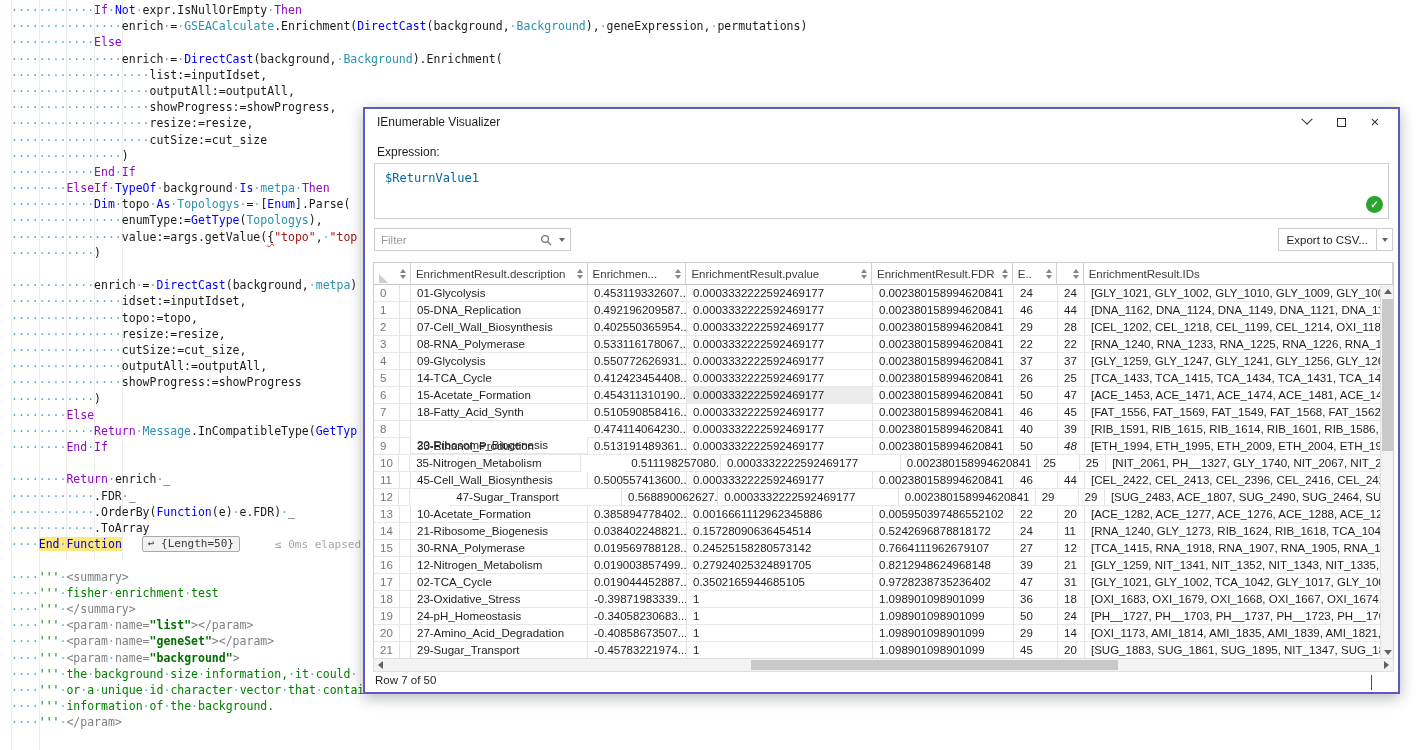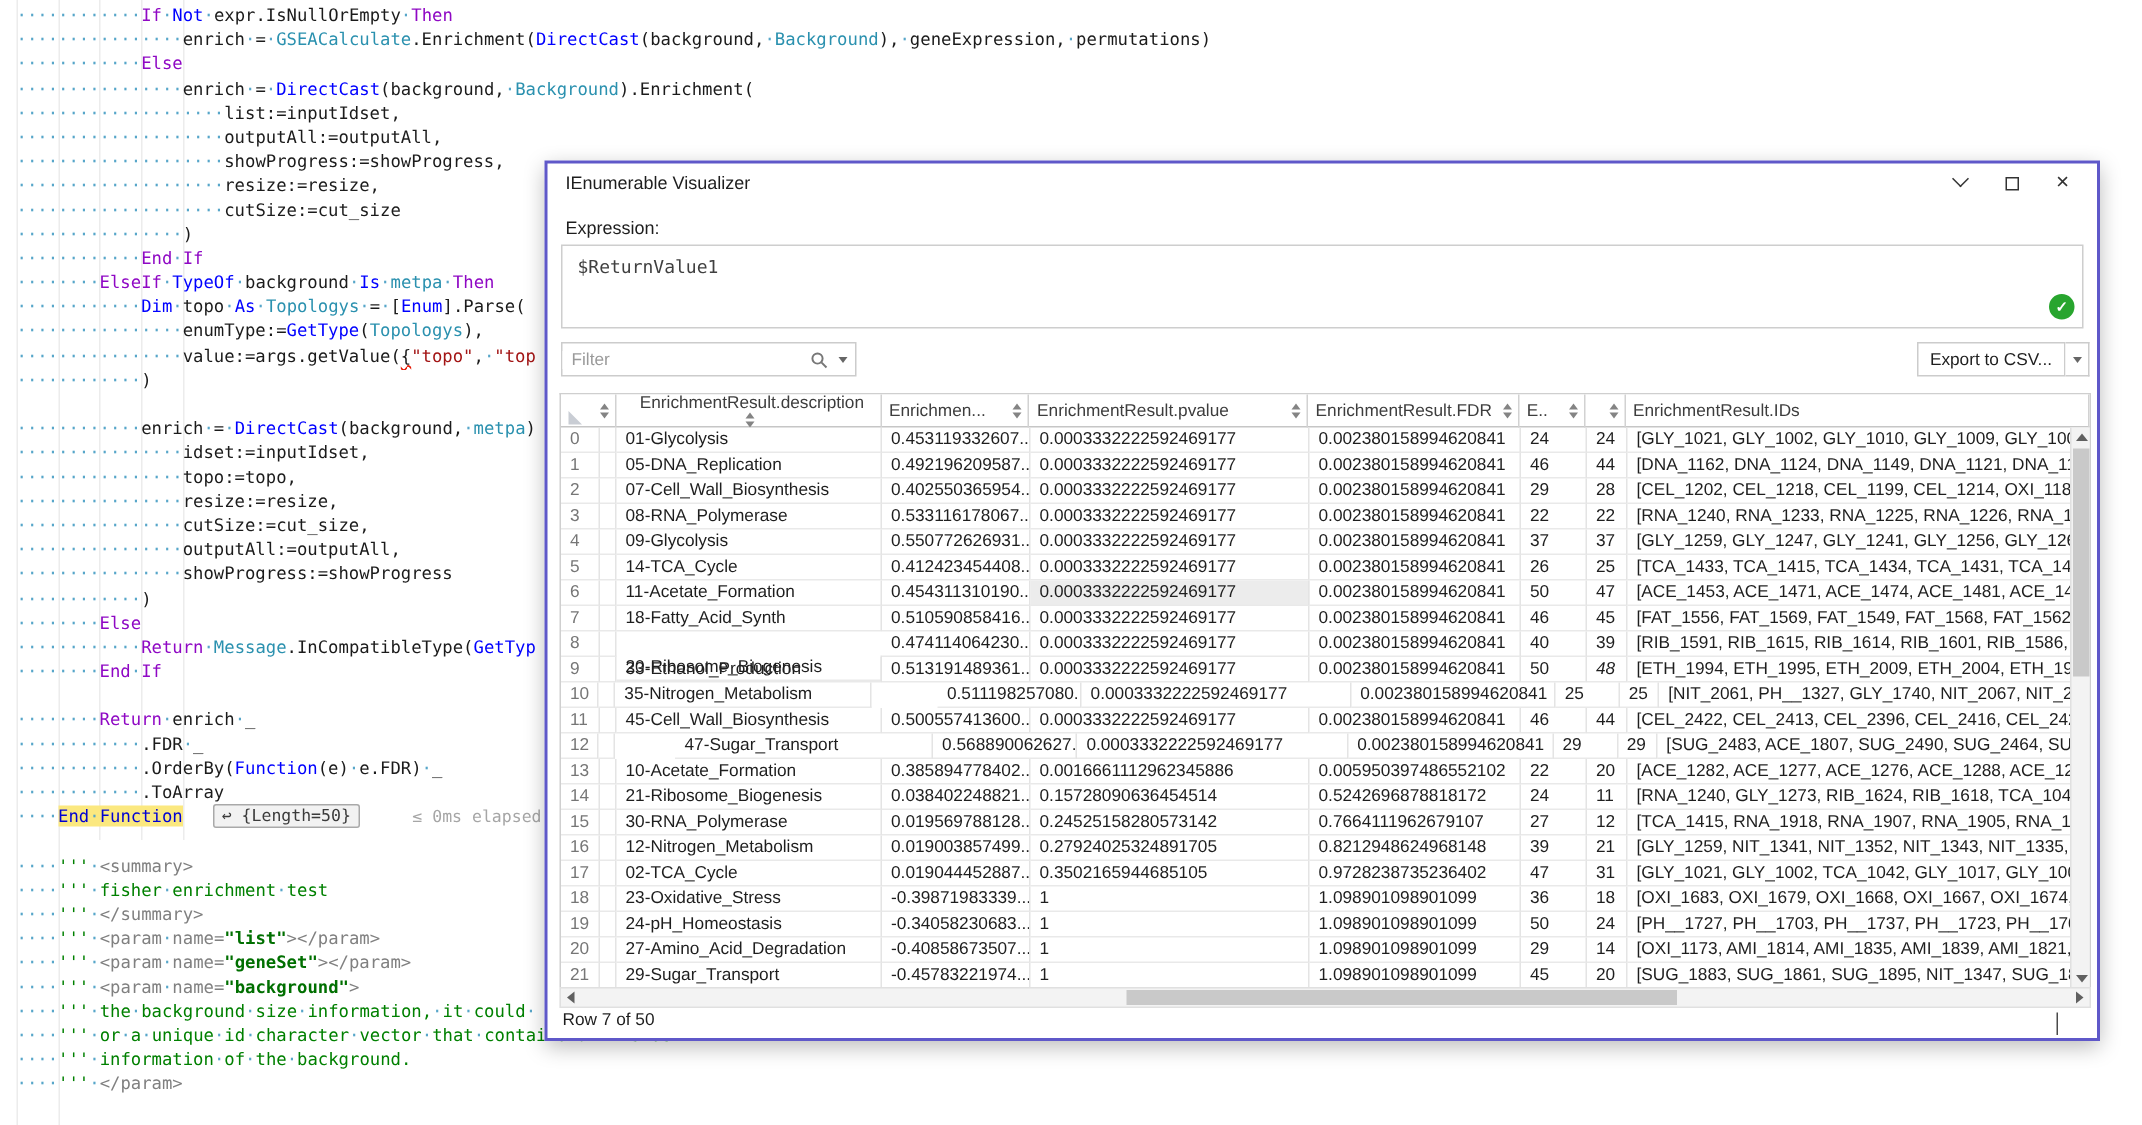--- a/index.html
+++ b/index.html
@@ -37,21 +37,21 @@
           color:#333; cursor:default; }
   .chev { width:8px; height:8px; border-right:1.3px solid #333; border-bottom:1.3px solid #333;
           transform:rotate(45deg) translate(-2px,-2px); }
   .maxi { width:9px; height:9px; border:1.2px solid #333; }
   .clos { font-size:15px; line-height:14px; }
 
   #expr-label { position:absolute; left:12px; top:36px; font-size:12px; color:#1e1e1e; }
   #expr-box { position:absolute; left:9px; top:54px; width:1015px; height:56px;
               border:1px solid #cecece; background:#fff; }
   #expr-val { position:absolute; left:10px; top:7px; font-family:"DejaVu Sans Mono", monospace;
-              font-size:12px; color:#404040; }
+              font-size:12px; color:#0369a1; }
   #check { position:absolute; right:5px; top:32px; width:17px; height:17px; border-radius:50%;
            background:#28a52e; color:#fff; font-size:10px; font-weight:bold; display:flex;
            align-items:center; justify-content:center; }
 
   #filter-box { position:absolute; left:9px; top:119px; width:197px; height:23px;
                 border:1px solid #cccccc; display:flex; align-items:center; }
   #filter-input { flex:1; border:none; outline:none; font-size:11.5px; padding-left:6px;
                   color:#1e1e1e; font-family:"Liberation Sans", sans-serif; }
   #filter-input::placeholder { color:#9a9a9a; }
   #mag { width:16px; display:flex; align-items:center; }
@@ -209,21 +209,21 @@
 
   <div id="grid">
     <div id="ghead">
         <div class="hc" style="width: 37px;">
           <span class="corner-tri"></span>
           <span class="sort">
             <i class="tu"></i>
             <i class="td"></i>
           </span>
         </div>
-        <div class="hc" style="width: 177px; flex-direction: column;">
+        <div class="hc" style="width: 177px;">
           <span class="hlab">EnrichmentResult.description</span>
           <span class="sort">
             <i class="tu"></i>
             <i class="td"></i>
           </span>
         </div>
         <div class="hc" style="width: 99px;">
           <span class="hlab">Enrichmen...</span>
           <span class="sort">
             <i class="tu"></i>
@@ -325,21 +325,21 @@
           <div class="bcell" style="width: 99px;">0.412423454408...</div>
           <div class="bcell" style="width: 186px;">0.0003332222592469177</div>
           <div class="bcell" style="width: 141px;">0.002380158994620841</div>
           <div class="bcell" style="width: 44px;">26</div>
           <div class="bcell" style="width: 27px;">25</div>
           <div class="bcell" style="width: 297px;">[TCA_1433, TCA_1415, TCA_1434, TCA_1431, TCA_1411, T</div>
         </div>
         <div class="brow">
           <div class="bcell idx" style="width: 26px;">6</div>
           <div class="bcell" style="width: 11px;"></div>
-          <div class="bcell" style="width: 177px;">11-Acetate_Formation</div>
+          <div class="bcell" style="width: 177px;">15-Acetate_Formation</div>
           <div class="bcell" style="width: 99px;">0.454311310190...</div>
           <div class="bcell sel" style="width: 186px;">0.0003332222592469177</div>
           <div class="bcell" style="width: 141px;">0.002380158994620841</div>
           <div class="bcell" style="width: 44px;">50</div>
           <div class="bcell" style="width: 27px;">47</div>
           <div class="bcell" style="width: 297px;">[ACE_1453, ACE_1471, ACE_1474, ACE_1481, ACE_1463,</div>
         </div>
         <div class="brow">
           <div class="bcell idx" style="width: 26px;">7</div>
           <div class="bcell" style="width: 11px;"></div>

